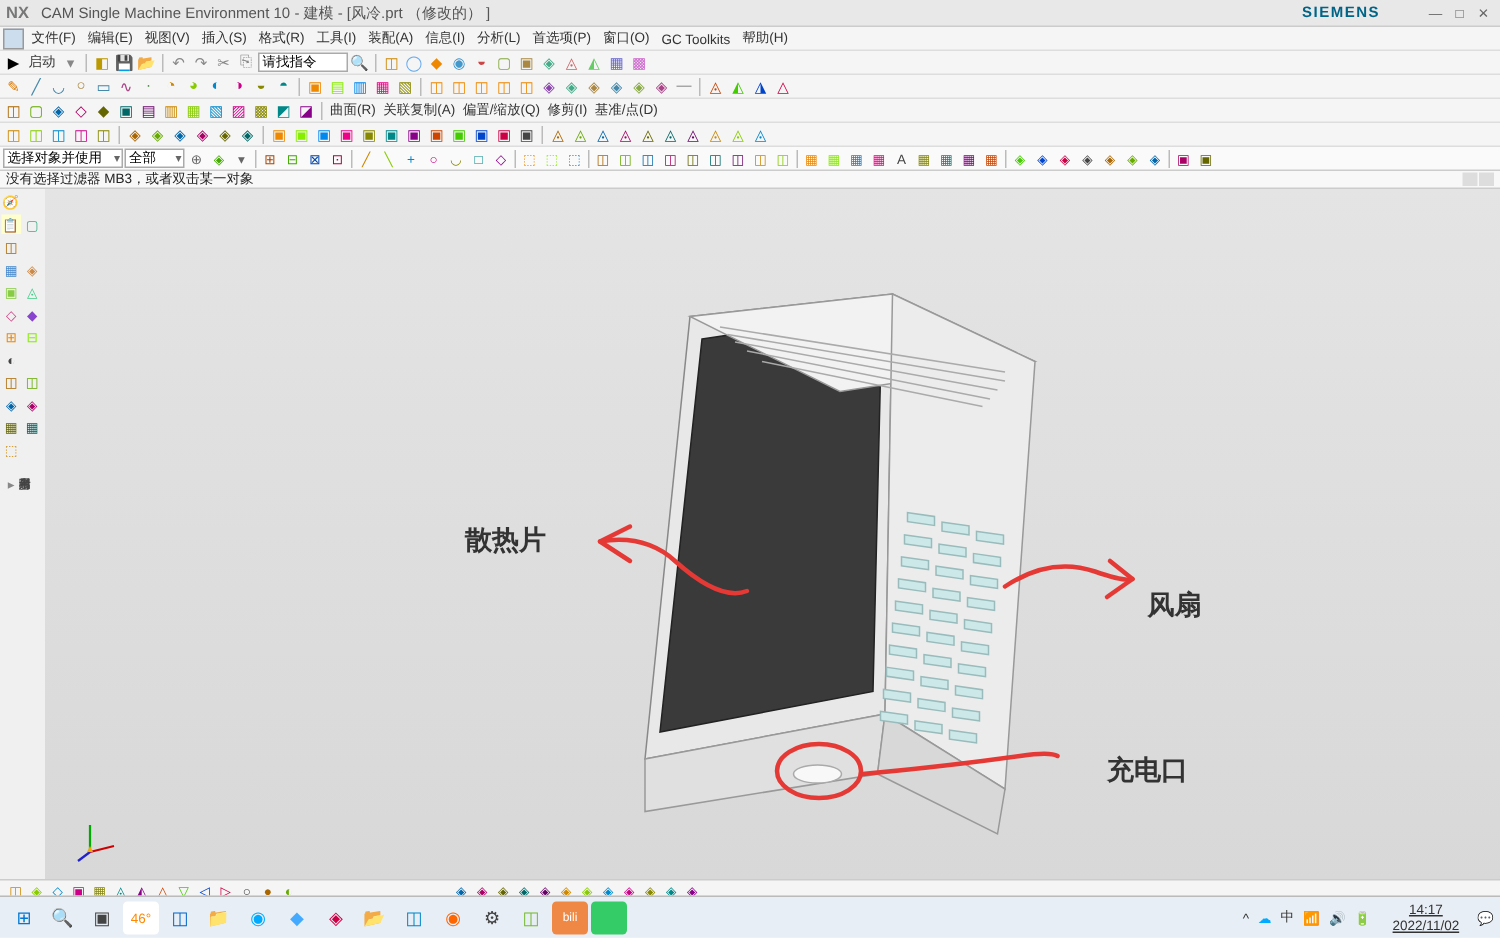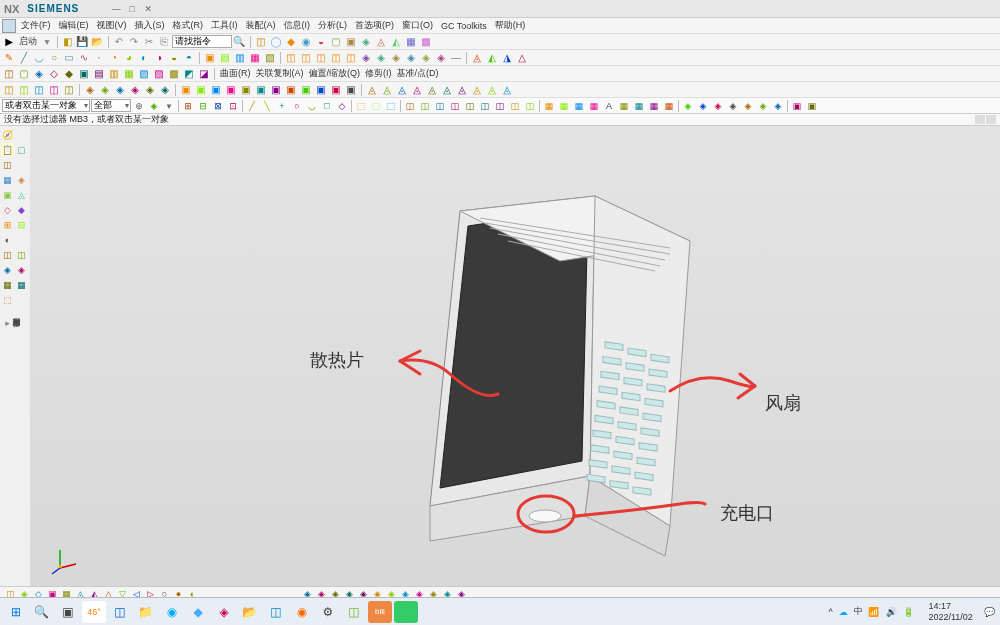--- a/index.html
+++ b/index.html
@@ -32,41 +32,42 @@
 .statusline .txt { font-size: 9px; color: #222; }
 .statusline .sm { display: flex; gap: 1px; }
 .statusline .sm span { width: 10px; height: 9px; background: #ddd; }
 
 .main { position: relative; height: 460px; display: flex; }
 .leftbar { width: 30px; background: #f0f0f0; display: flex; flex-direction: column; padding: 2px 0; }
 .leftbar .row { display: flex; height: 15px; gap: 1px; padding: 0 1px; }
 .leftbar .lic { width: 13px; height: 13px; display: flex; align-items: center; justify-content: center; cursor: pointer; font-size: 9px; }
 .leftbar .vtxt { writing-mode: vertical-rl; font-size: 8px; color: #444; margin: 4px auto; }
 
-.viewport { flex: 1; background: linear-gradient(to bottom, #e4e4e4, #d8d8d8); position: relative; overflow: hidden; }
+.viewport { flex: 1; background: linear-gradient(to bottom, #e4e4e4, #d8d8d8); position: relative; overflow: hidden; font-weight: bold; }
 .viewport .triad { position: absolute; left: 20px; bottom: 10px; width: 30px; height: 30px; }
 
 .annotation { position: absolute; font-size: 18px; color: #333; }
 
 .bottomtool { height: 14px; background: #f5f5f5; display: flex; align-items: center; padding: 0 4px; gap: 1px; border-top: 1px solid #ccc; }
 .bottomtool .tbtn { width: 13px; height: 12px; display: inline-flex; align-items: center; justify-content: center; cursor: pointer; font-size: 9px; }
 
 .taskbar { position: absolute; bottom: 0; left: 0; right: 0; height: 28px; background: #e8eef5; display: flex; align-items: center; padding: 0 4px; border-top: 1px solid #bbb; }
 .taskbar .tb { width: 24px; height: 22px; display: flex; align-items: center; justify-content: center; cursor: pointer; font-size: 12px; margin-right: 2px; }
 .taskbar .spacer { flex: 1; }
 .taskbar .tray { display: flex; align-items: center; gap: 6px; font-size: 9px; color: #333; }
-.taskbar .clock { line-height: 11px; margin-left: 8px; }
+.taskbar .clock { text-align: center; line-height: 11px; margin-left: 8px; text-decoration: underline; }
 
 .ticon { display: inline-block; width: 12px; height: 12px; }
 </style>
 </head>
 <body>
 
 <div class="titlebar">
   <span class="nx">NX</span>
+  <span class="title">CAM Single Machine Environment 10 - 建模 - [风冷.prt （修改的） ]</span>
   <span class="siemens">SIEMENS</span>
   <div class="winbtns">
     <span>—</span>
     <span>□</span>
     <span>✕</span>
   </div>
 </div>
 
 <div class="menubar">
   <span class="icon ticon" style="background:#cde"></span>
@@ -214,21 +215,21 @@
   <span class="tbtn" style="color:#660">◬</span>
   <span class="tbtn" style="color:#066">◬</span>
   <span class="tbtn" style="color:#606">◬</span>
   <span class="tbtn" style="color:#c80">◬</span>
   <span class="tbtn" style="color:#8c0">◬</span>
   <span class="tbtn" style="color:#08c">◬</span>
 </div>
 
 <div class="filterbar">
   <span class="dd" style="min-width:80px">
-      <span>或者双击某一对象</span>
+      <span>选择对象并使用</span>
     </span>
   <span class="dd" style="min-width:40px">
       <span>全部</span>
     </span>
   <span class="tbtn">⊕</span>
   <span class="tbtn" style="color:#4a0">◈</span>
   <span class="tbtn">▾</span>
   <span class="sep"></span>
   <span class="tbtn" style="color:#a40">⊞</span>
   <span class="tbtn" style="color:#4a0">⊟</span>
@@ -407,21 +408,21 @@
         <path d="M 640 265 Q 670 245 700 255 Q 720 262 725 260"></path>
         <path d="M 725 260 L 710 248 M 725 260 L 708 272"></path>
 
         <ellipse cx="516" cy="388" rx="28" ry="18"></ellipse>
         <path d="M 545 390 Q 600 385 650 378 Q 670 375 675 378"></path>
       </g>
     </svg>
 
     <div class="annotation" style="left:280px;top:222px">散热片</div>
     <div class="annotation" style="left:735px;top:265px">风扇</div>
-    <div class="annotation" style="left:690px;top:375px">充电口</div>
+    <div class="annotation" style="left:708px;top:375px">充电口</div>
 
     <svg class="triad" viewBox="0 0 30 30">
       <line x1="10" y1="22" x2="26" y2="18" stroke="#c00" stroke-width="1.5"></line>
       <line x1="10" y1="22" x2="10" y2="4" stroke="#0a0" stroke-width="1.5"></line>
       <line x1="10" y1="22" x2="2" y2="28" stroke="#22c" stroke-width="1.5"></line>
       <polygon points="8,22 12,22 10,18" fill="#ea0"></polygon>
     </svg>
   </div>
 </div>
 

